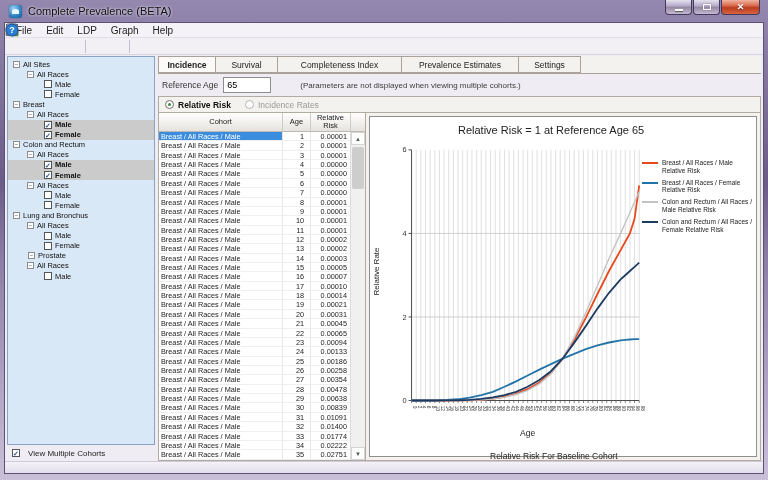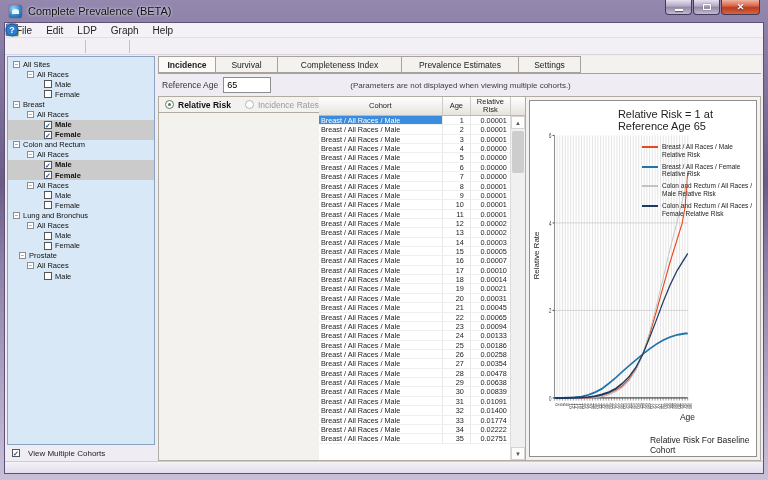--- a/index.html
+++ b/index.html
@@ -41,22 +41,22 @@
   .statusbar{height:12px;background:linear-gradient(180deg,#f4f2f7,#e2ddeb);border-top:1px solid #cfc9da}
   
   .rightcol{flex:1;display:flex;flex-direction:column;padding-left:3px;min-width:0;min-height:0}
   .tabstrip{height:18px;display:flex;border-bottom:1px solid #a9a29a;background:#f4f2ef}
   .tab{border:1px solid #a9a29a;border-left:none;display:flex;align-items:center;justify-content:center;font-size:8.5px;color:#222;background:#f4f2ef;cursor:default}
   .tab:first-child{border-left:1px solid #a9a29a}
   .tab.active{font-weight:bold;background:#fbfaf8}
   .params{height:22px;display:flex;align-items:center;padding-left:4px}
   .params .plabel{font-size:8.5px;color:#333}
   .refage{width:48px;height:15px;border:1px solid #8e8e8e;background:#fff;font-size:9px;padding:7px 3px;margin-left:5px;font-family:"Liberation Sans",sans-serif}
-  .pnote{font-size:8px;color:#3c3c3c;margin-left:79px}
-  .groupbox{flex:1;border:1px solid #b2aba2;display:flex;flex-direction:row;min-height:0;background:#f4f2ef}
+  .pnote{font-size:8px;color:#3c3c3c;margin-left:29px}
+  .groupbox{flex:1;border:1px solid #b2aba2;display:flex;flex-direction:column;min-height:0;background:#f4f2ef}
   .radiorow{height:16px;display:flex;align-items:center;gap:14px;padding-left:6px;border-bottom:1px solid #b2aba2}
   .radio{display:flex;align-items:center;gap:4px}
   .rdot{width:9px;height:9px;border-radius:50%;border:1px solid #6f6f6f;background:#fff;position:relative;flex:none}
   .radio.on .rdot::after{content:"";position:absolute;left:2px;top:2px;width:3px;height:3px;border-radius:50%;background:#3c8f3c}
   .radio .rlbl{font-size:8.5px;color:#111}
   .radio.on .rlbl{font-weight:bold}
   .radio.off .rdot{border-color:#b5b5b5}
   .radio.off .rlbl{color:#9a9a9a}
   .content{flex:1;display:flex;min-height:0}
   
@@ -241,21 +241,21 @@
               <span class="lbl">All Races</span>
             </div>
             <div class="trow" style="padding-left: 36px;">
               <span class="cbx"></span>
               <span class="lbl">Male</span>
             </div>
             <div class="trow" style="padding-left: 36px;">
               <span class="cbx"></span>
               <span class="lbl">Female</span>
             </div>
-            <div class="trow" style="padding-left: 11px;">
+            <div class="trow" style="padding-left: 20px;">
               <span class="expander">−</span>
               <span class="lbl">Prostate</span>
             </div>
             <div class="trow" style="padding-left: 19px;">
               <span class="expander">−</span>
               <span class="lbl">All Races</span>
             </div>
             <div class="trow" style="padding-left: 36px;">
               <span class="cbx"></span>
               <span class="lbl">Male</span>

